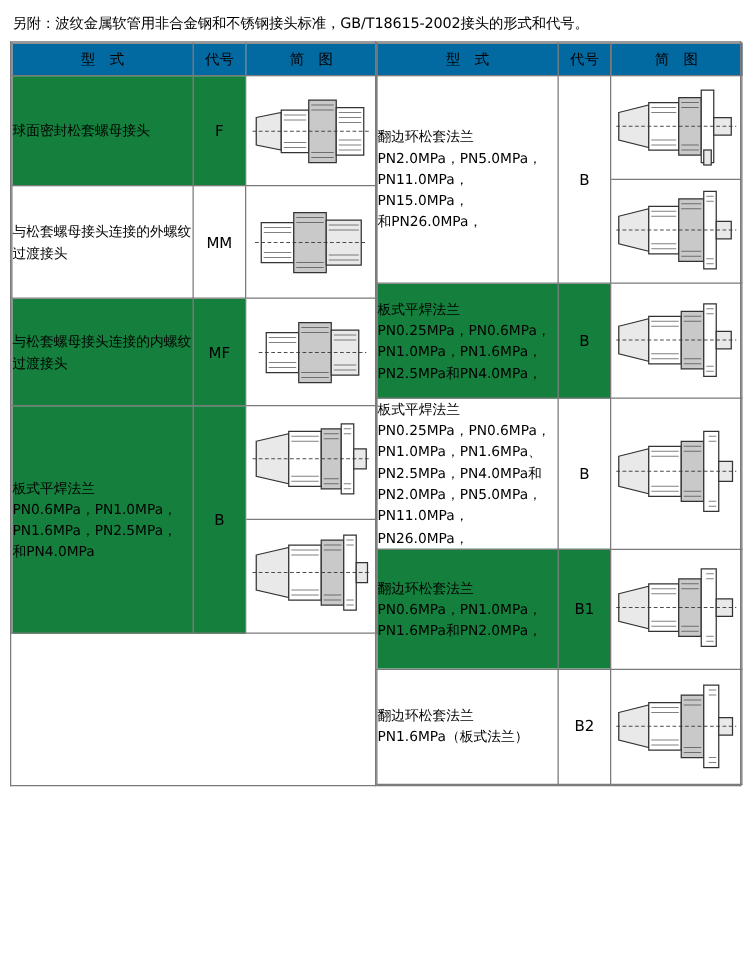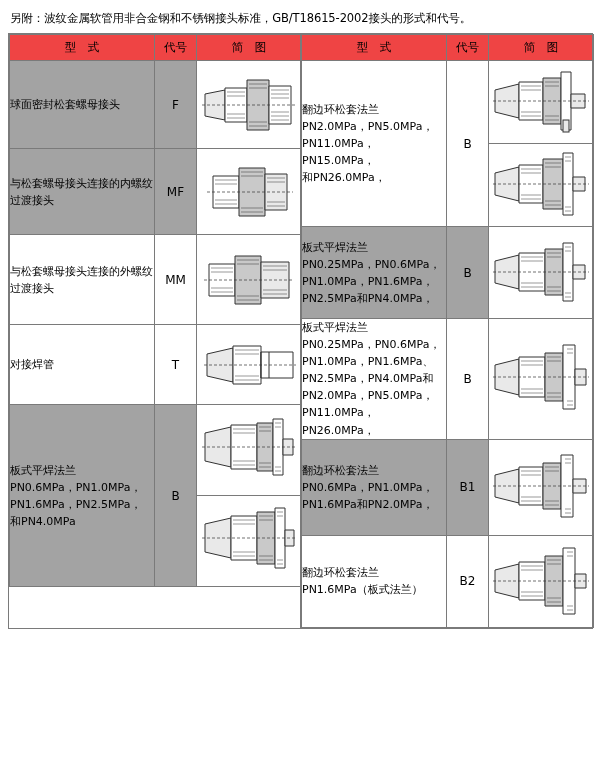--- a/index.html
+++ b/index.html
@@ -37,21 +37,21 @@
     border-collapse: collapse;
     width: 100%;
     table-layout: fixed;
   }
   table.inner td, table.inner th {
     border: 1px solid #7a7a7a;
     padding: 0;
     vertical-align: middle;
   }
   thead th {
-    background: #ef4444;
+    background: #0369a1;
     font-weight: normal;
     font-size: 11.5px;
     height: 26px;
     text-align: center;
     color: #000;
   }
   .c-type  { width: 145px; }
   .c-code  { width: 42px; }
   .c-fig   { width: 105px; }
 
@@ -65,21 +65,21 @@
   td.code {
     text-align: center;
     font-size: 12px;
     color: #000;
   }
   td.fig {
     background: #ffffff;
     text-align: center;
     padding: 2px;
   }
-  .bg-yellow { background: #a3a3a3; }
+  .bg-yellow { background: #15803d; }
   .bg-white  { background: #ffffff; }
 
   svg { display: block; margin: 0 auto; }
   .ln { stroke: #333; stroke-width: 1; fill: none; }
   .fillg { fill: #e9e9e9; stroke: #333; stroke-width: 1; }
   .fillw { fill: #ffffff; stroke: #333; stroke-width: 1; }
   .filld { fill: #c9c9c9; stroke: #333; stroke-width: 1; }
   .hatch { stroke: #333; stroke-width: 0.5; }
   .dash { stroke: #333; stroke-width: 0.7; stroke-dasharray: 3 2; fill: none; }
 </style>
@@ -123,72 +123,56 @@
                   <g class="hatch">
                     <path d="M72 26 L90 26 M72 30 L90 30 M72 34 L90 34 M72 48 L90 48 M72 52 L90 52 M72 56 L90 56"></path>
                     <path d="M28 28 L46 28 M28 32 L46 32 M28 50 L46 50 M28 54 L46 54"></path>
                     <path d="M50 20 L68 20 M50 24 L68 24 M50 58 L68 58 M50 62 L68 62"></path>
                   </g>
                   <path class="dash" d="M3 41 L97 41"></path>
                 </svg>
               </td>
             </tr>
 
+            <tr style="height:90px">
+              <td class="type bg-white">与松套螺母接头连接的外螺纹过渡接头</td>
+              <td class="code bg-white">MM</td>
+              <td class="fig">
+                <svg width="100" height="84" viewBox="0 0 100 84">
+                  <path class="fillw" d="M10 26 L36 26 L36 58 L10 58 Z"></path>
+                  <path class="filld" d="M36 18 L62 18 L62 66 L36 66 Z"></path>
+                  <path class="fillg" d="M62 24 L90 24 L90 60 L62 60 Z"></path>
+                  <g class="hatch">
+                    <path d="M12 30 L34 30 M12 34 L34 34 M12 50 L34 50 M12 54 L34 54"></path>
+                    <path d="M38 22 L60 22 M38 26 L60 26 M38 58 L60 58 M38 62 L60 62"></path>
+                    <path d="M64 28 L88 28 M64 32 L88 32 M64 52 L88 52 M64 56 L88 56"></path>
+                  </g>
+                  <path class="dash" d="M5 42 L95 42"></path>
+                </svg>
+              </td>
+            </tr>
+
             <tr style="height:86px">
               <td class="type bg-yellow">与松套螺母接头连接的内螺纹过渡接头</td>
               <td class="code bg-yellow">MF</td>
               <td class="fig">
                 <svg width="100" height="80" viewBox="0 0 100 80">
                   <path class="fillw" d="M14 24 L40 24 L40 56 L14 56 Z"></path>
                   <path class="filld" d="M40 16 L66 16 L66 64 L40 64 Z"></path>
                   <path class="fillg" d="M66 22 L88 22 L88 58 L66 58 Z"></path>
                   <g class="hatch">
                     <path d="M16 28 L38 28 M16 32 L38 32 M16 48 L38 48 M16 52 L38 52"></path>
                     <path d="M42 20 L64 20 M42 24 L64 24 M42 56 L64 56 M42 60 L64 60"></path>
                     <path d="M68 26 L86 26 M68 30 L86 30 M68 50 L86 50 M68 54 L86 54"></path>
                   </g>
                   <path class="dash" d="M8 40 L94 40"></path>
                 </svg>
               </td>
             </tr>
 
-            <tr style="height:90px">
-              <td class="type bg-white">与松套螺母接头连接的外螺纹过渡接头</td>
-              <td class="code bg-white">MM</td>
-              <td class="fig">
-                <svg width="100" height="84" viewBox="0 0 100 84">
-                  <path class="fillw" d="M10 26 L36 26 L36 58 L10 58 Z"></path>
-                  <path class="filld" d="M36 18 L62 18 L62 66 L36 66 Z"></path>
-                  <path class="fillg" d="M62 24 L90 24 L90 60 L62 60 Z"></path>
-                  <g class="hatch">
-                    <path d="M12 30 L34 30 M12 34 L34 34 M12 50 L34 50 M12 54 L34 54"></path>
-                    <path d="M38 22 L60 22 M38 26 L60 26 M38 58 L60 58 M38 62 L60 62"></path>
-                    <path d="M64 28 L88 28 M64 32 L88 32 M64 52 L88 52 M64 56 L88 56"></path>
-                  </g>
-                  <path class="dash" d="M5 42 L95 42"></path>
-                </svg>
-              </td>
-            </tr>
-
-            <tr style="height:80px">
-              <td class="type bg-white">对接焊管</td>
-              <td class="code bg-white">T</td>
-              <td class="fig">
-                <svg width="100" height="74" viewBox="0 0 100 74">
-                  <path class="fillg" d="M8 26 L34 20 L34 54 L8 48 Z"></path>
-                  <path class="fillw" d="M34 18 L62 18 L62 56 L34 56 Z"></path>
-                  <path class="fillw" d="M62 24 L94 24 L94 50 L62 50 Z"></path>
-                  <g class="hatch">
-                    <path d="M36 22 L60 22 M36 26 L60 26 M36 48 L60 48 M36 52 L60 52"></path>
-                  </g>
-                  <path class="ln" d="M62 24 L62 50 M70 24 L70 50"></path>
-                  <path class="dash" d="M5 37 L97 37"></path>
-                </svg>
-              </td>
-            </tr>
 
             <tr>
               <td class="type bg-yellow" style="white-space:pre-line">板式平焊法兰
 PN0.6MPa，PN1.0MPa，
 PN1.6MPa，PN2.5MPa，
 和PN4.0MPa</td>
               <td class="code bg-yellow">B</td>
               <td class="fig" style="padding:0">
                 <div style="border-bottom:1px solid #7a7a7a;padding:4px 0">
                   <svg width="100" height="82" viewBox="0 0 100 82">

